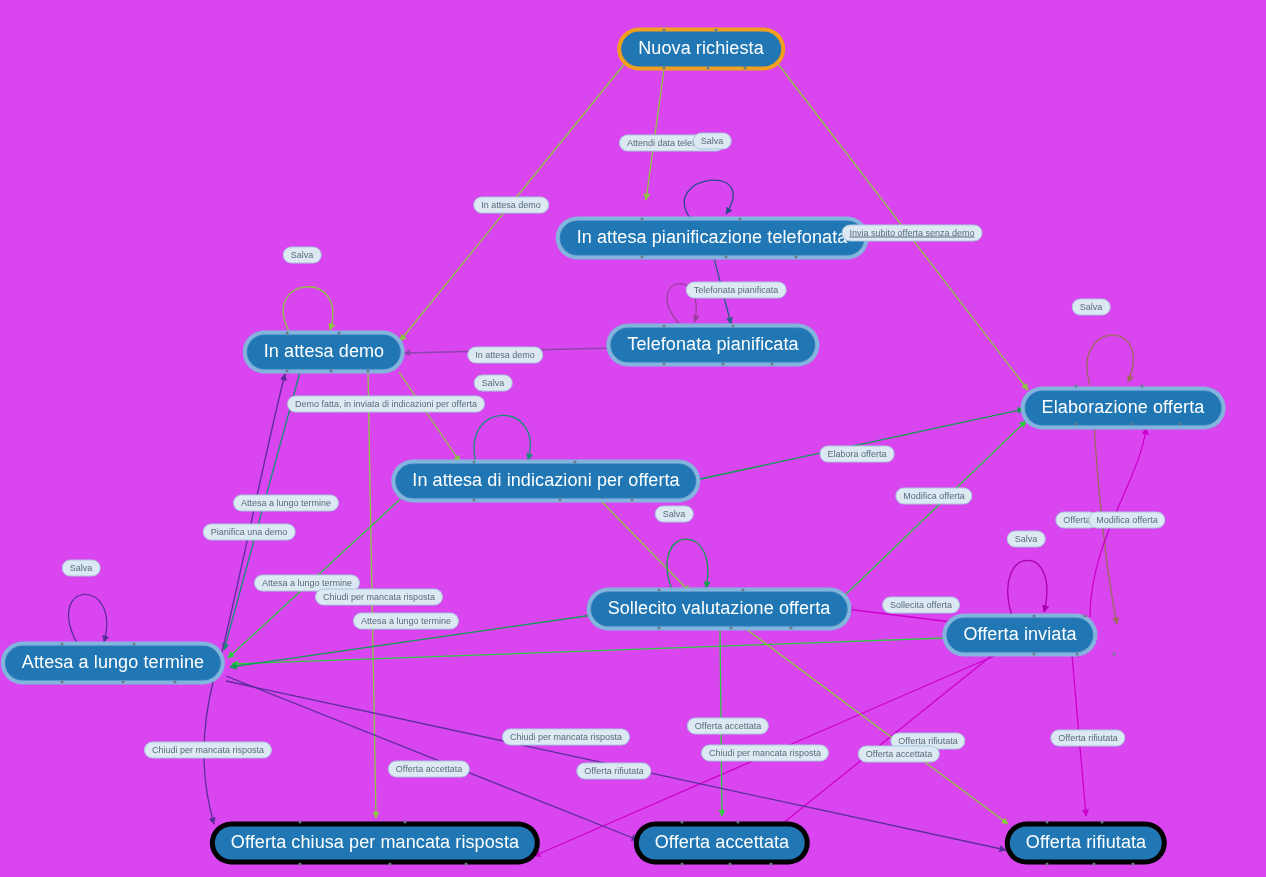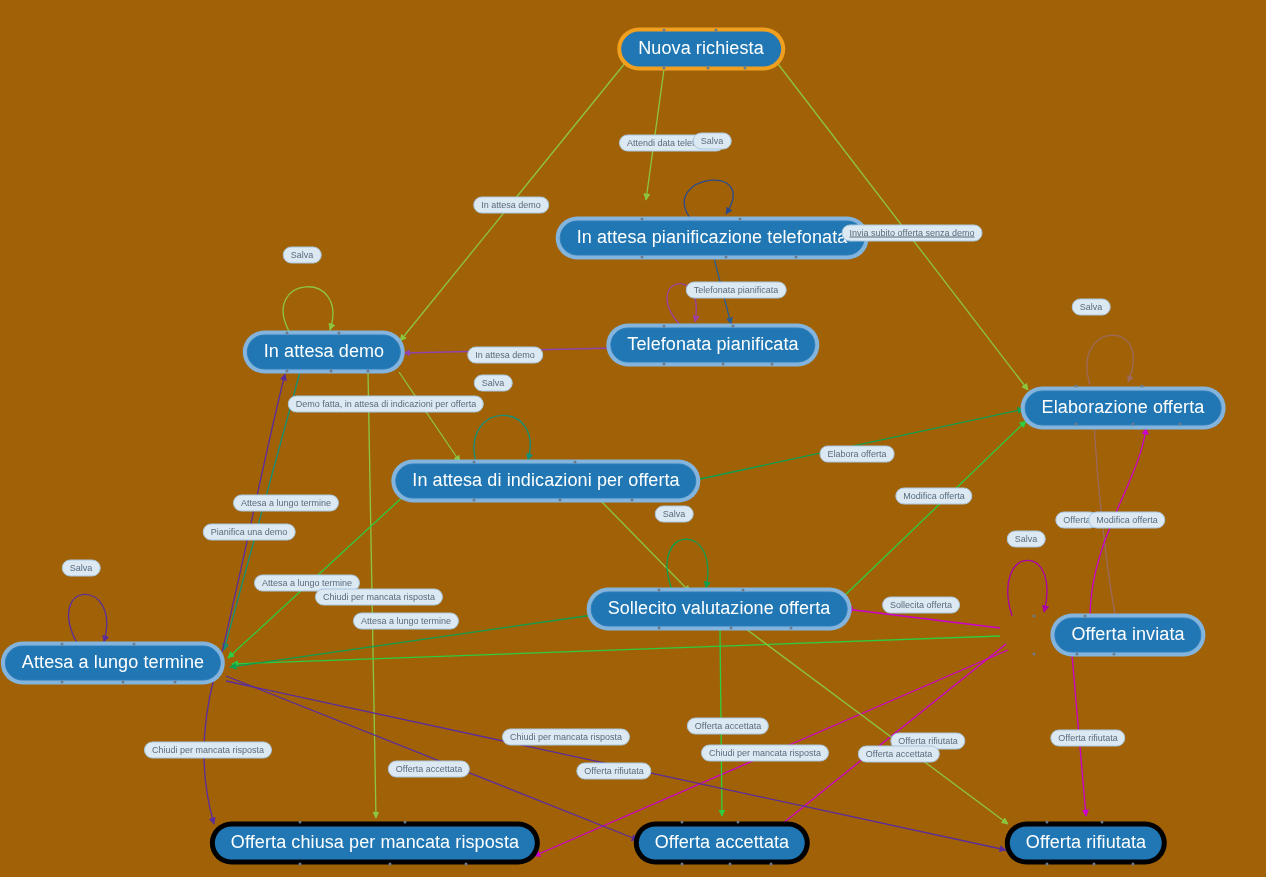--- a/index.html
+++ b/index.html
@@ -1,17 +1,17 @@
 <!DOCTYPE html>
 <html><head>
 <meta charset="utf-8">
 <style>
   html,body{margin:0;padding:0;background:#ffffff;}
   body{font-family:"Liberation Sans",sans-serif;}
-  #canvas{position:relative;width:1266px;height:877px;overflow:hidden;background:#a16207;}
+  #canvas{position:relative;width:1266px;height:877px;overflow:hidden;background:#d946ef;}
   #edges{position:absolute;left:0;top:0;width:1266px;height:877px;}
 
   .node{position:absolute;transform:translate(-50%,-50%);
         display:flex;align-items:center;justify-content:center;
         border-radius:999px;white-space:nowrap;box-sizing:border-box;
         color:#ffffff;letter-spacing:.1px;}
   .node .lbl{display:block;}
 
   
   .node.state{background:#83b4dd;padding:4px;}
@@ -182,21 +182,21 @@
       <div class="node state" style="left: 719px; top: 609px;">
         <div class="inner">
           <span class="lbl" style="font-size: 18px;">Sollecito valutazione offerta</span>
         </div>
       </div>
       <div class="port" style="left: 659px; top: 590px;"></div>
       <div class="port" style="left: 743px; top: 590px;"></div>
       <div class="port" style="left: 659px; top: 628px;"></div>
       <div class="port" style="left: 731px; top: 628px;"></div>
       <div class="port" style="left: 791px; top: 628px;"></div>
-      <div class="node state" style="left: 1128px; top: 635px;">
+      <div class="node state" style="left: 1020px; top: 635px;">
         <div class="inner">
           <span class="lbl" style="font-size: 18px;">Offerta inviata</span>
         </div>
       </div>
       <div class="port" style="left: 1033.5px; top: 616px;"></div>
       <div class="port" style="left: 1084.6px; top: 616px;"></div>
       <div class="port" style="left: 1033.5px; top: 654px;"></div>
       <div class="port" style="left: 1077.3px; top: 654px;"></div>
       <div class="port" style="left: 1113.8px; top: 654px;"></div>
       <div class="node state" style="left: 113px; top: 663px;">
@@ -243,21 +243,21 @@
   <div id="labels">
       <div class="edge-label" style="left: 672px; top: 143px;">Attendi data telefonata</div>
       <div class="edge-label" style="left: 712px; top: 141px;">Salva</div>
       <div class="edge-label" style="left: 511px; top: 205px;">In attesa demo</div>
       <div class="edge-label" style="left: 912px; top: 233px; text-decoration: underline;">Invia subito offerta senza demo</div>
       <div class="edge-label" style="left: 302px; top: 255px;">Salva</div>
       <div class="edge-label" style="left: 736px; top: 290px;">Telefonata pianificata</div>
       <div class="edge-label" style="left: 1091px; top: 307px;">Salva</div>
       <div class="edge-label" style="left: 505px; top: 355px;">In attesa demo</div>
       <div class="edge-label" style="left: 493px; top: 383px;">Salva</div>
-      <div class="edge-label" style="left: 386px; top: 404px;">Demo fatta, in attesa di indicazioni per offerta</div>
+      <div class="edge-label" style="left: 386px; top: 404px;">Demo fatta, in inviata di indicazioni per offerta</div>
       <div class="edge-label" style="left: 857px; top: 454px; border-radius: 8px;">Elabora offerta</div>
       <div class="edge-label" style="left: 934px; top: 496px;">Modifica offerta</div>
       <div class="edge-label" style="left: 286px; top: 503px;">Attesa a lungo termine</div>
       <div class="edge-label" style="left: 249px; top: 532px;">Pianifica una demo</div>
       <div class="edge-label" style="left: 674px; top: 514px;">Salva</div>
       <div class="edge-label" style="left: 1077px; top: 520px;">Offerta</div>
       <div class="edge-label" style="left: 1127px; top: 520px;">Modifica offerta</div>
       <div class="edge-label" style="left: 1026px; top: 539px;">Salva</div>
       <div class="edge-label" style="left: 307px; top: 583px;">Attesa a lungo termine</div>
       <div class="edge-label" style="left: 379px; top: 597px;">Chiudi per mancata risposta</div>

